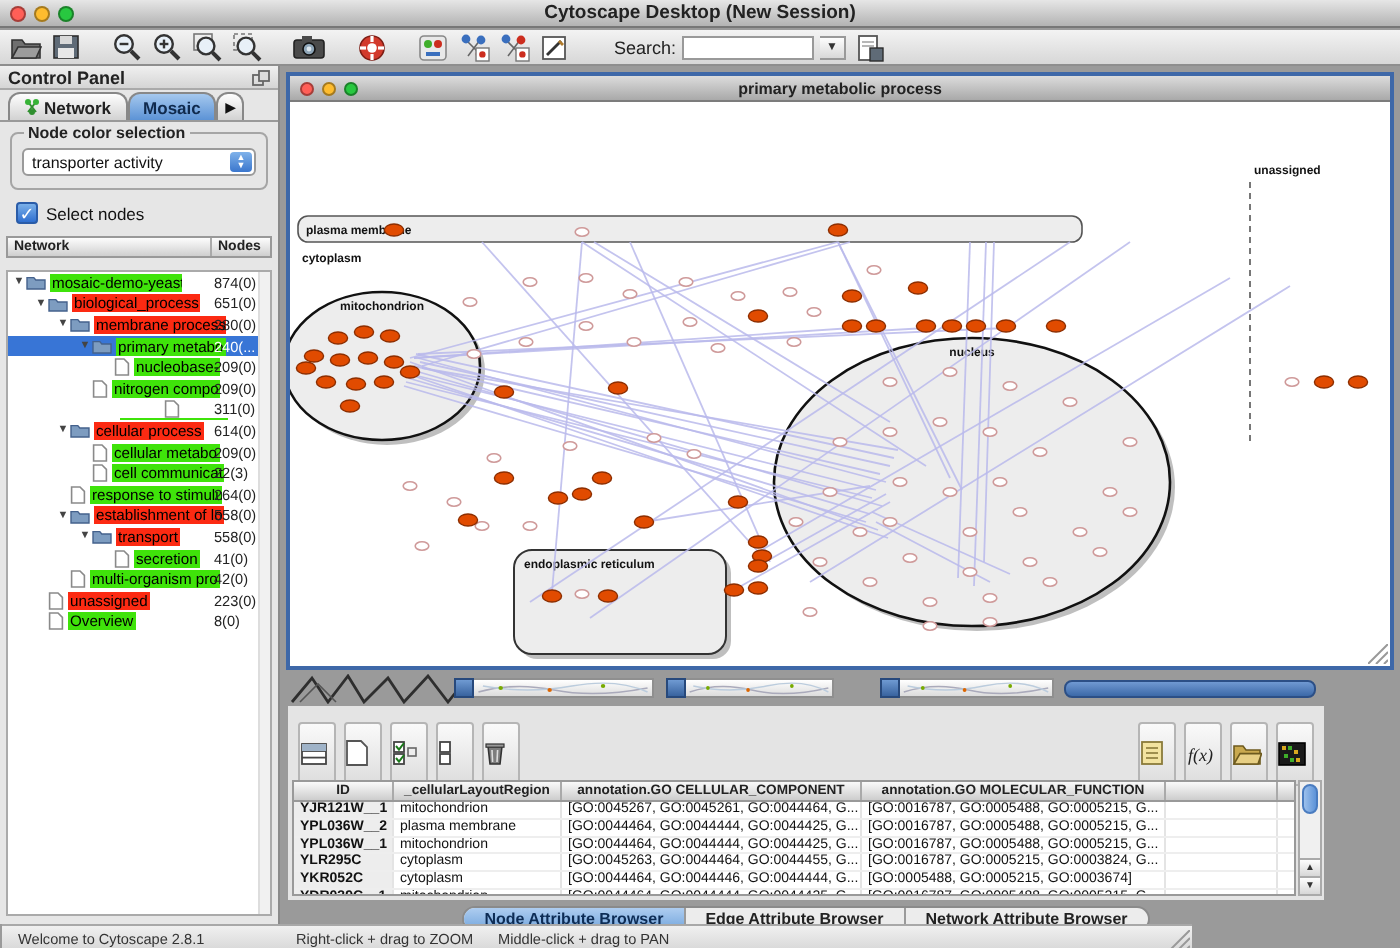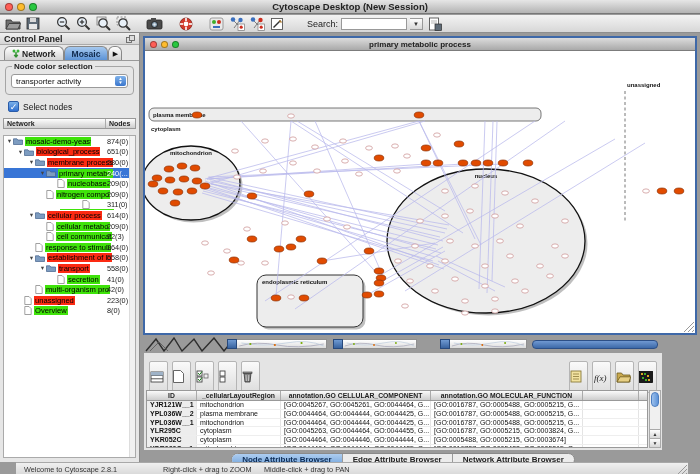--- a/index.html
+++ b/index.html
@@ -96,21 +96,21 @@
     background:linear-gradient(90deg,#9cc0ec,#5d93d8);border:1px solid #4a7cc0;}
   .dp-arrow{position:absolute;left:0;right:0;height:9px;background:linear-gradient(#fdfdfd,#d7d7d7);
     border-top:1px solid #aaa;font-size:5px;text-align:center;line-height:9px;color:#333;}
   
   #ab-tabs{position:absolute;left:3px;top:420px;width:520px;height:13px;display:flex;justify-content:center;}
   #ab-seg{display:flex;height:13px;border:1px solid #8a8a8a;border-radius:7px;overflow:hidden;background:#ececec;}
   .ab-tab{font-size:8px;font-weight:bold;color:#222;padding:0 10px;display:flex;align-items:center;border-right:1px solid #9a9a9a;}
   .ab-tab:last-child{border-right:none;}
   .ab-tab.active{background:linear-gradient(#aecdf0,#6fa0dc,#74a6dd);background:linear-gradient(#aecdf0,#74a6dd);color:#0d2c55;}
   
-  #statusbar{position:absolute;left:16px;bottom:0;width:672px;height:12px;
+  #statusbar{position:absolute;left:1px;bottom:0;width:595px;height:12px;
     background:linear-gradient(#f0f0f0,#dadada);border-top:1px solid #a8a8a8;font-size:7.3px;color:#333;}
   #statusbar span{position:absolute;top:2px;}
   #status-welcome{left:8px;}#status-zoom{left:147px;}#status-pan{left:248px;}
   #status-grip{position:absolute;right:1px;bottom:1px;}
   svg{display:block;}
 </style>
 </head>
 <body>
 
 <div id="titlebar">

